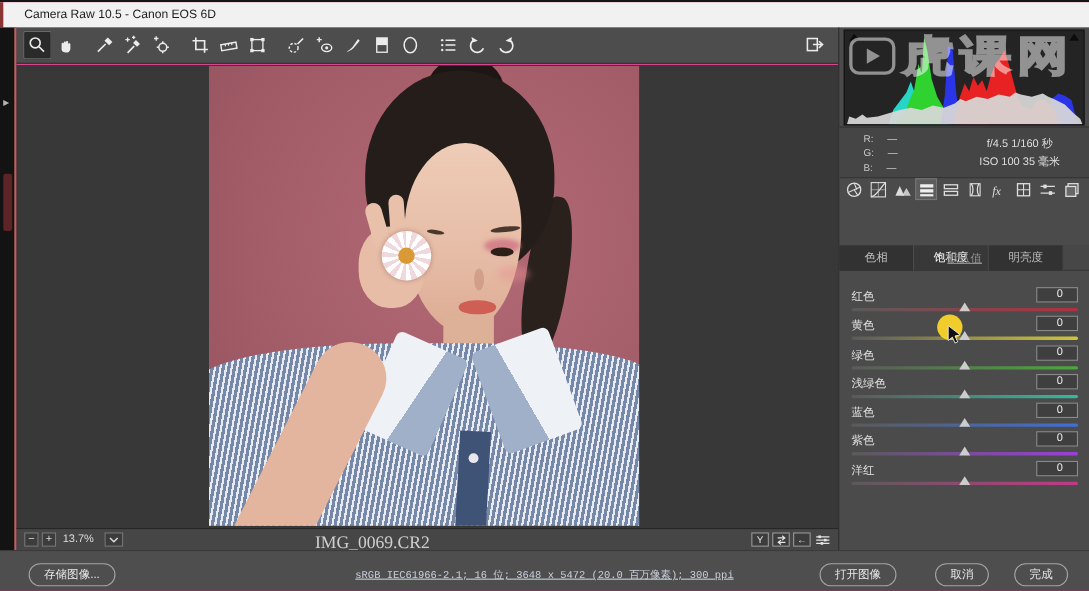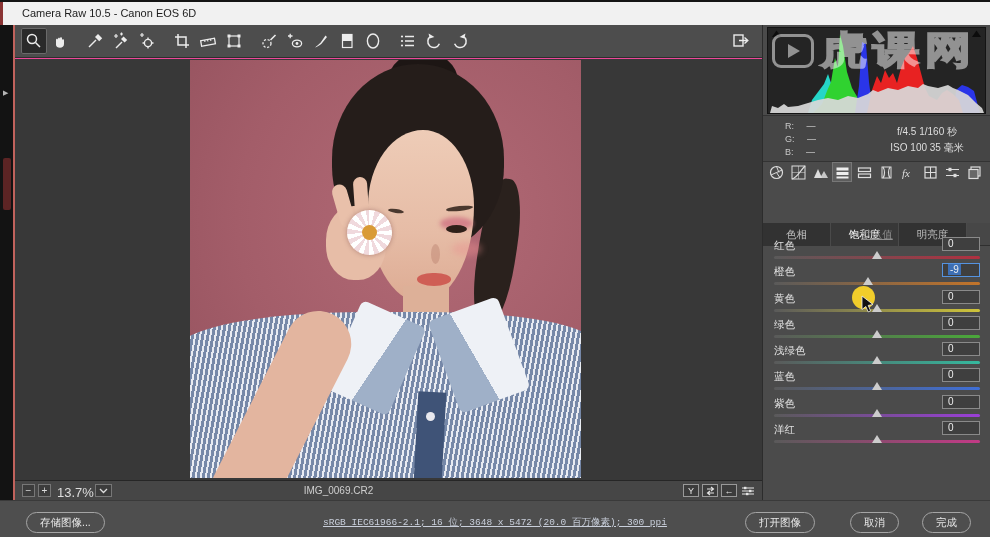--- a/index.html
+++ b/index.html
@@ -26,23 +26,23 @@
   .tool { width:26px; height:26px; display:flex; align-items:center; justify-content:center; border-radius:2px; flex:0 0 auto; }
   .tool.sel { background:#2a2a2a; box-shadow:0 0 0 1px #6a6a6a inset; }
   .tool.gap { margin-left:9px; }
   .tool svg { display:block; }
   .tool-right { position:absolute; right:8px; top:3px; }
 
   .canvas { position:absolute; left:0; top:34px; width:747px; height:421px; background:#383838; overflow:hidden; }
 
   .canvas-status { position:absolute; left:0; top:455px; width:747px; height:20px; background:#464646; border-top:1px solid #262626; }
   .zbox { position:absolute; top:3px; width:13px; height:13px; background:#3c3c3c; border:1px solid #777; color:#ddd; font-size:10px; line-height:11px; text-align:center; }
-  .zoom-val { position:absolute; left:42px; top:4px; font-size:13px; color:#ddd; }
+  .zoom-val { position:absolute; left:42px; top:4px; font-size:10px; color:#ddd; }
   .zoom-dd { position:absolute; left:80px; top:3px; width:17px; height:13px; background:#3c3c3c; border:1px solid #777; display:flex; align-items:center; justify-content:center; }
-  .fname { position:absolute; left:0; right:100px; top:4px; text-align:center; font-size:10px; color:#cfcfcf; font-family:Liberation Sans, sans-serif; }
+  .fname { position:absolute; left:0; right:100px; top:4px; text-align:center; font-size:16px; color:#cfcfcf; font-family:Liberation Serif, serif; }
   .pv-icons { position:absolute; right:6px; top:3px; display:flex; gap:3px; }
   .pvbox { width:16px; height:13px; border:1px solid #999; background:#3c3c3c; color:#e5e5e5; font-size:9px; display:flex; align-items:center; justify-content:center; }
   .pvplain { border:none; background:none; }
 
   
   .rpanel { position:absolute; left:747px; top:0; width:228px; height:475px; background:#4b4b4b; border-left:1px solid #2c2c2c; }
   .hist { position:absolute; left:4px; top:2px; width:219px; height:87px; background:#242424; border:1px solid #141414; }
   .info-strip { position:absolute; left:0; top:90px; width:228px; height:47px; background:#454545; border-top:1px solid #333; border-bottom:1px solid #333; }
   .rgb-col { position:absolute; left:22px; top:4px; font-size:9px; color:#c8c8c8; line-height:13px; }
   .rgb-row span.dash { display:inline-block; width:22px; text-align:center; margin-left:6px; color:#d5d5d5; }
@@ -51,21 +51,21 @@
   .ptab { width:20px; height:20px; display:flex; align-items:center; justify-content:center; }
   .ptab.sel { background:#5d5d5d; box-shadow:0 0 0 1px #777 inset; }
   .phead { position:absolute; left:0; top:157px; width:228px; height:16px; background:#3e3e3e; border-top:1px solid #5a5a5a; border-bottom:1px solid #2f2f2f; text-align:center; font-size:10px; color:#e3e3e3; line-height:15px; }
   .phead .menu-ic { position:absolute; right:6px; top:4px; }
   .htabs { position:absolute; left:0; top:174px; width:228px; height:23px; display:flex; border-bottom:1px solid #2f2f2f;margin-top:24px; }
   .htab { width:68px; height:23px; background:#323232; border-right:1px solid #4a4a4a; text-align:center; font-size:10.5px; color:#bdbdbd; line-height:23px; }
   .htab.active { color:#ffffff; background:#383838; }
   .htab-fill { flex:1; background:#474747; }
   .default-link { position:absolute; left:0; top:203px; width:228px; text-align:center; font-size:10.5px; color:#8e8e8e; text-decoration:underline; }
 
-  .sliders { position:absolute; left:11px; top:212px; width:206px; }
+  .sliders { position:absolute; left:11px; top:236px; width:206px;text-align:center; }
   .srow { position:relative; height:26.3px; }
   .slabel { position:absolute; left:0; top:2px; font-size:10.5px; color:#e0e0e0; }
   .sval { position:absolute; right:0; top:0; width:38px; height:14px; background:#3f3f3f; border:1px solid #8a8a8a; color:#ededed; font-size:10px; line-height:12px; padding-left:5px; }
   .sval.sel { border-color:#5593e0; }
   .sval.sel b { background:#3d6fb5; font-weight:normal; padding:0 2px; }
   .strack { position:absolute; left:0; top:19px; width:100%; height:3px; border-radius:2px; }
   .sthumb { position:absolute; top:14px; width:0; height:0; border-left:5px solid transparent; border-right:5px solid transparent; border-bottom:8px solid #cccccc; transform:translateX(-50%); }
   .t-red    { background:linear-gradient(to right,#5a5a5a,#b03040); }
   .t-orange { background:linear-gradient(to right,#5a5a5a,#c2742a); }
   .t-yellow { background:linear-gradient(to right,#5a5a5a,#cfc43a); }
@@ -441,26 +441,20 @@
       <div class="default-link">默认值</div>
 
       <div class="sliders">
         <div class="srow">
           <span class="slabel">红色</span>
           <span class="sval">0</span>
           <div class="strack t-red"></div>
           <div class="sthumb" style="left:50%;"></div>
         </div>
         <div class="srow">
-          <span class="slabel">橙色</span>
-          <span class="sval sel"><b>-9</b></span>
-          <div class="strack t-orange"></div>
-          <div class="sthumb" style="left:45.5%;"></div>
-        </div>
-        <div class="srow">
           <span class="slabel">黄色</span>
           <span class="sval">0</span>
           <div class="strack t-yellow"></div>
           <div class="sthumb" style="left:50%;"></div>
         </div>
         <div class="srow">
           <span class="slabel">绿色</span>
           <span class="sval">0</span>
           <div class="strack t-green"></div>
           <div class="sthumb" style="left:50%;"></div>

